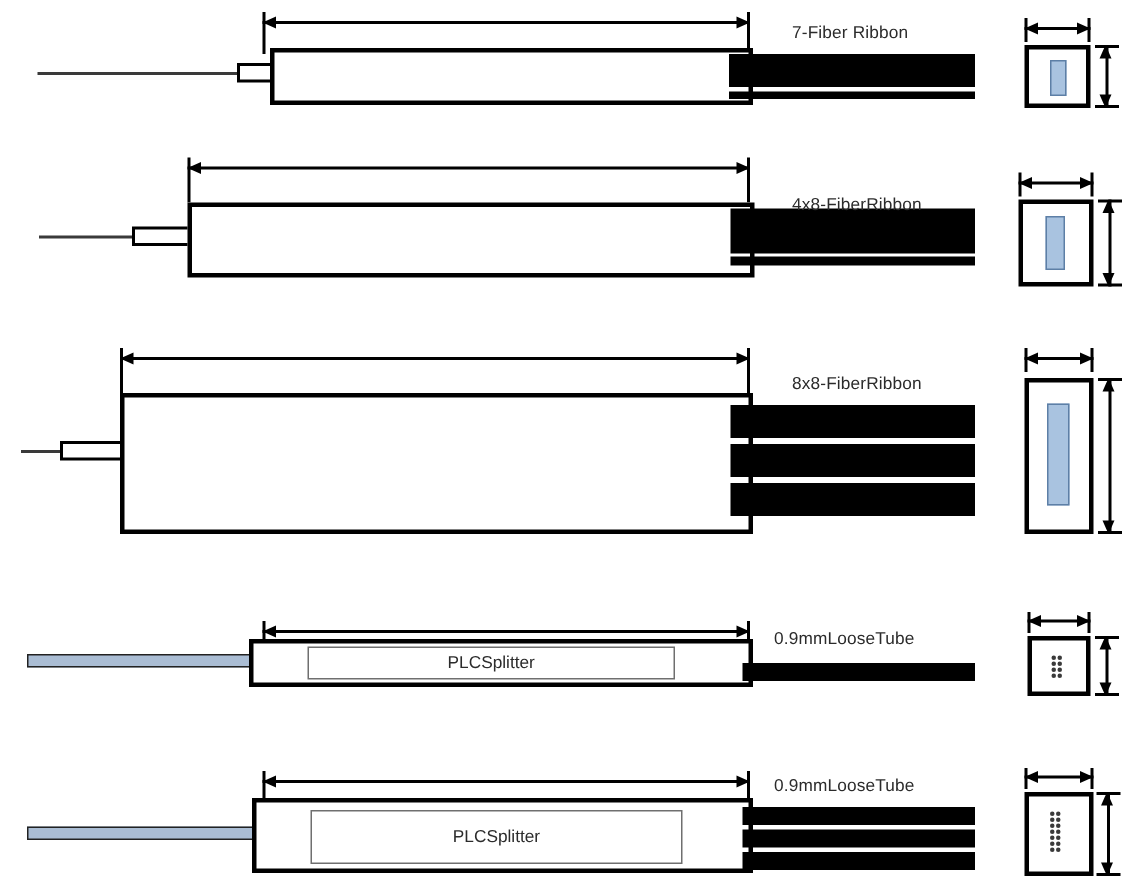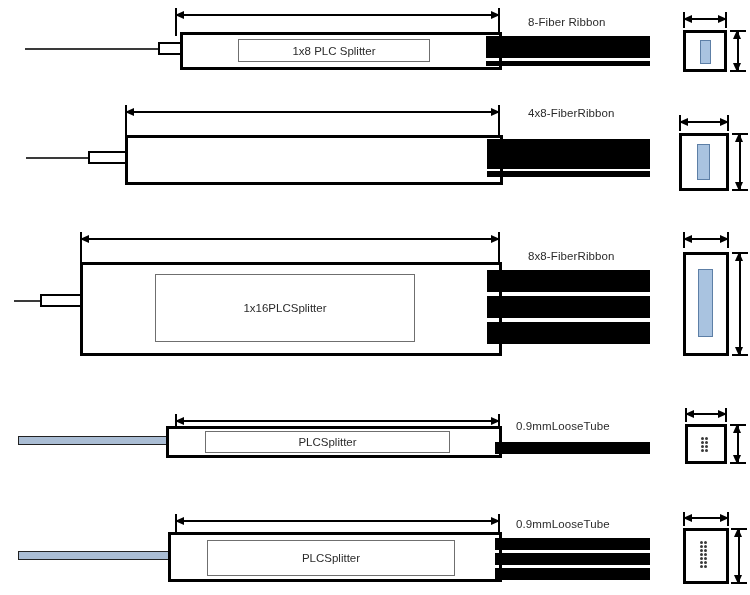--- a/index.html
+++ b/index.html
@@ -47,27 +47,24 @@
     <div class="dim-vline" style="left:323px;top:0;height:28px;"></div>
     <div class="dim-line" style="left:0;top:6px;width:325px;"></div>
     <div class="ar-l" style="left:0;top:2.5px;"></div>
     <div class="ar-r" style="left:316px;top:2.5px;"></div>
   </div>
 
   <div class="fiber-thin" style="left:25px;top:48px;width:135px;height:1.6px;"></div>
   <div class="connector" style="left:158px;top:42px;width:24px;height:13px;"></div>
 
   <div class="body-box" style="left:180px;top:32px;width:322px;height:38px;"></div>
-  <div class="inner-box" style="left:238px;top:39px;width:192px;height:23px;">
-    <span>1x8 PLC Splitter</span>
-  </div>
 
   <div class="ribbon" style="left:486px;top:36px;width:164px;height:22px;"></div>
   <div class="ribbon" style="left:486px;top:61px;width:164px;height:5px;"></div>
-  <div class="lbl" style="left:528px;top:16px;">8-Fiber Ribbon</div>
+  <div class="lbl" style="left:528px;top:16px;">7-Fiber Ribbon</div>
 
   <div class="dim" style="left:683px;top:12px;width:44px;height:16px;">
     <div class="dim-vline" style="left:0;top:0;height:16px;"></div>
     <div class="dim-vline" style="left:42px;top:0;height:16px;"></div>
     <div class="dim-line" style="left:0;top:6px;width:44px;"></div>
     <div class="ar-l" style="left:0;top:2.5px;"></div>
     <div class="ar-r" style="left:35px;top:2.5px;"></div>
   </div>
   <div class="xs" style="left:683px;top:30px;width:44px;height:42px;">
     <div class="xs-core" style="left:14px;top:7px;width:11px;height:24px;"></div>
@@ -91,21 +88,21 @@
     <div class="ar-r" style="left:366px;top:2.5px;"></div>
   </div>
 
   <div class="fiber-thin" style="left:26px;top:62px;width:65px;height:1.8px;"></div>
   <div class="connector" style="left:88px;top:56px;width:40px;height:13px;"></div>
 
   <div class="body-box" style="left:125px;top:40px;width:378px;height:50px;"></div>
 
   <div class="ribbon" style="left:487px;top:44px;width:163px;height:30px;"></div>
   <div class="ribbon" style="left:487px;top:76px;width:163px;height:6px;"></div>
-  <div class="lbl" style="left:528px;top:12px;">4x8-FiberRibbon</div>
+  <div class="lbl" style="left:528px;top:36px;">4x8-FiberRibbon</div>
 
   <div class="dim" style="left:679px;top:20px;width:50px;height:16px;">
     <div class="dim-vline" style="left:0;top:0;height:16px;"></div>
     <div class="dim-vline" style="left:48px;top:0;height:16px;"></div>
     <div class="dim-line" style="left:0;top:6px;width:50px;"></div>
     <div class="ar-l" style="left:0;top:2.5px;"></div>
     <div class="ar-r" style="left:41px;top:2.5px;"></div>
   </div>
   <div class="xs" style="left:679px;top:38px;width:50px;height:58px;">
     <div class="xs-core" style="left:15px;top:8px;width:13px;height:36px;"></div>
@@ -126,23 +123,20 @@
     <div class="dim-vline" style="left:418px;top:0;height:30px;"></div>
     <div class="dim-line" style="left:0;top:6px;width:420px;"></div>
     <div class="ar-l" style="left:0;top:2.5px;"></div>
     <div class="ar-r" style="left:411px;top:2.5px;"></div>
   </div>
 
   <div class="fiber-thin" style="left:14px;top:80px;width:28px;height:1.8px;"></div>
   <div class="connector" style="left:40px;top:74px;width:42px;height:13px;"></div>
 
   <div class="body-box" style="left:80px;top:42px;width:422px;height:94px;"></div>
-  <div class="inner-box" style="left:155px;top:54px;width:260px;height:68px;">
-    <span>1x16PLCSplitter</span>
-  </div>
 
   <div class="ribbon" style="left:487px;top:50px;width:163px;height:22px;"></div>
   <div class="ribbon" style="left:487px;top:76px;width:163px;height:22px;"></div>
   <div class="ribbon" style="left:487px;top:102px;width:163px;height:22px;"></div>
   <div class="lbl" style="left:528px;top:30px;">8x8-FiberRibbon</div>
 
   <div class="dim" style="left:683px;top:12px;width:46px;height:16px;">
     <div class="dim-vline" style="left:0;top:0;height:16px;"></div>
     <div class="dim-vline" style="left:44px;top:0;height:16px;"></div>
     <div class="dim-line" style="left:0;top:6px;width:46px;"></div>

